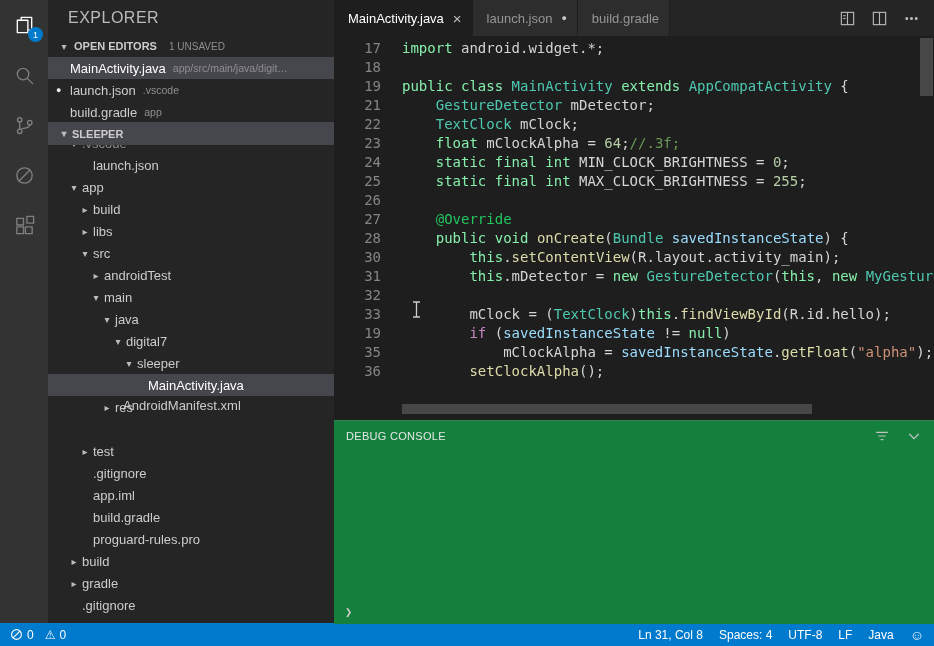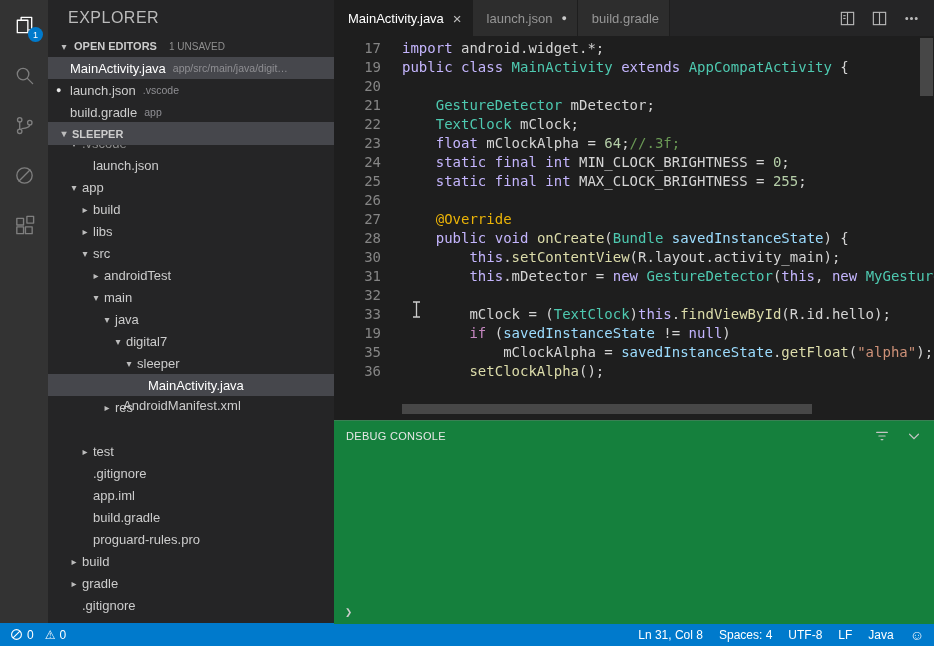--- a/index.html
+++ b/index.html
@@ -47,22 +47,22 @@
   .tab-close{font-size:15px;color:#c0c0c0;margin-left:9px;cursor:pointer}
   .tab-dot{font-size:9px;color:#c8c8c8;margin-left:9px}
   .tab-actions{margin-left:auto;display:flex;align-items:center;gap:15px;padding:0 14px}
   .tab-actions svg{width:17px;height:17px;stroke:#b9b9b9;fill:none;stroke-width:1.2;cursor:pointer}
 
   .editor{height:384px;position:relative;overflow:hidden;flex:none;cursor:text;background:#1e1e1e}
   .code-area{position:absolute;top:3px;left:0;right:0;font-family:"DejaVu Sans Mono",monospace;font-size:14px;line-height:19px}
   .code-line{display:flex;height:19px}
   .ln{width:47px;flex:none;text-align:right;color:#858585}
   .code-text{margin-left:21px;white-space:pre;flex:none}
-  .tk-kw{color:#c4b5fd}.tk-ctrl{color:#c586c0}.tk-type{color:#4ec9b0}.tk-fn{color:#dcdcaa}.tk-var{color:#9cdcfe}
-  .tk-num{color:#b5cea8}.tk-str{color:#ce9178}.tk-cmt{color:#6a9955}.tk-fg{color:#d4d4d4}.tk-ann{color:#eab308}
+  .tk-kw{color:#86efac}.tk-ctrl{color:#c586c0}.tk-type{color:#4ec9b0}.tk-fn{color:#dcdcaa}.tk-var{color:#9cdcfe}
+  .tk-num{color:#b5cea8}.tk-str{color:#ce9178}.tk-cmt{color:#6a9955}.tk-fg{color:#d4d4d4}.tk-ann{color:#22c55e}
   .hscroll{position:absolute;left:68px;bottom:6px;width:410px;height:10px;background:rgba(121,121,121,.45)}
   .vscroll{position:absolute;right:1px;top:2px;width:13px;height:58px;background:rgba(121,121,121,.45)}
   .ibeam{position:absolute;left:77px;top:264px}
 
   
   .panel{height:203px;flex:none;position:relative;background:#15803d;border-top:1px solid rgba(128,128,128,.35)}
   .panel-header{height:30px;display:flex;align-items:center;padding:0 12px}
   .panel-title{font-size:11px;color:#e7e7e7;letter-spacing:.3px;cursor:pointer}
   .panel-actions{margin-left:auto;display:flex;gap:16px;align-items:center}
   .panel-actions svg{width:16px;height:16px;stroke:#c5c5c5;fill:none;stroke-width:1.3;stroke-linecap:round;cursor:pointer}
@@ -281,26 +281,26 @@
       </div>
     </div>
 
     <div class="editor">
       <div class="code-area">
           <div class="code-line">
             <span class="ln">17</span>
             <span class="code-text"><span class="tk-kw">import</span><span class="tk-fg"> android.widget.*;</span></span>
           </div>
           <div class="code-line">
+            <span class="ln">18</span>
+            <span class="code-text"></span>
+          </div>
+          <div class="code-line">
             <span class="ln">19</span>
             <span class="code-text"><span class="tk-kw">public class </span><span class="tk-type">MainActivity</span><span class="tk-fg"> </span><span class="tk-kw">extends</span><span class="tk-fg"> </span><span class="tk-type">AppCompatActivity</span><span class="tk-fg"> {</span></span>
-          </div>
-          <div class="code-line">
-            <span class="ln">20</span>
-            <span class="code-text"></span>
           </div>
           <div class="code-line">
             <span class="ln">21</span>
             <span class="code-text"><span class="tk-fg">    </span><span class="tk-type">GestureDetector</span><span class="tk-fg"> mDetector;</span></span>
           </div>
           <div class="code-line">
             <span class="ln">22</span>
             <span class="code-text"><span class="tk-fg">    </span><span class="tk-type">TextClock</span><span class="tk-fg"> mClock;</span></span>
           </div>
           <div class="code-line">

